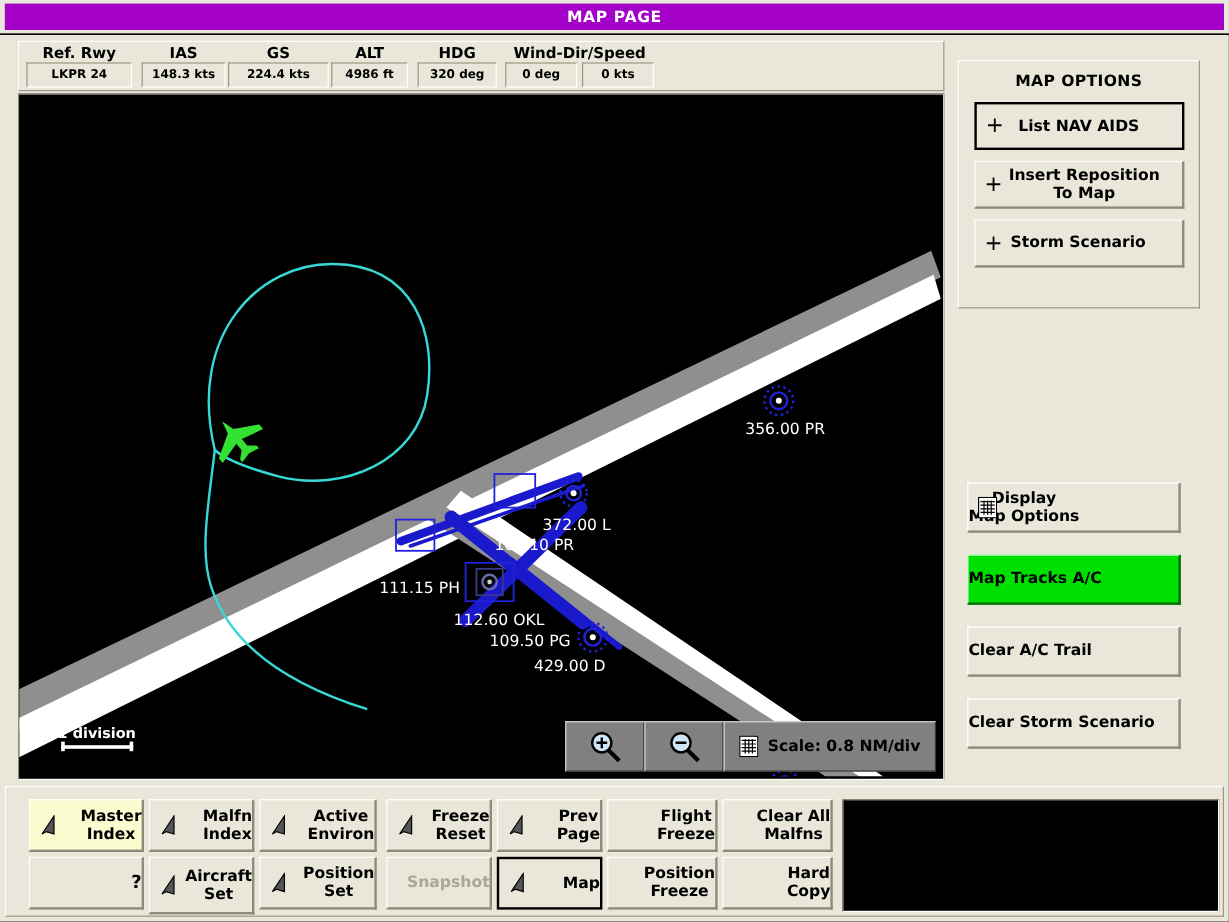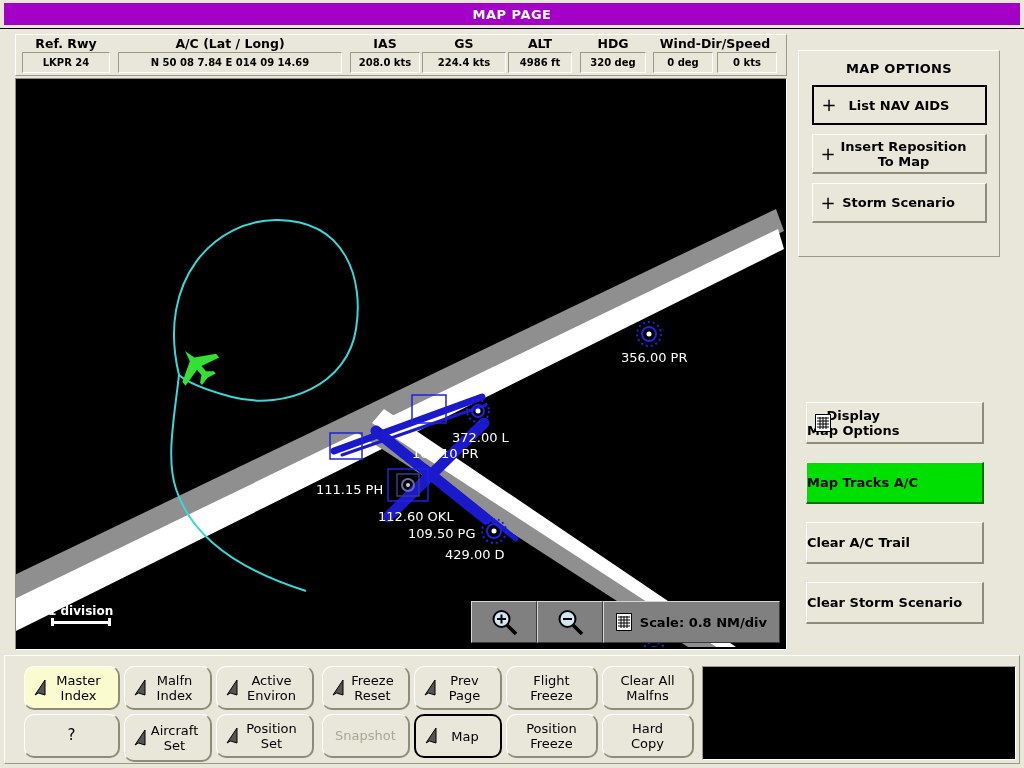--- a/index.html
+++ b/index.html
@@ -116,24 +116,24 @@
   .rbtn.green{background:#00e000;border-right:2px solid #0a6b0a;border-bottom:2px solid #0a6b0a;}
   .gridic{position:absolute;left:8px;top:50%;transform:translateY(-50%);}
 
   
   .bottombar{
     position:absolute;left:4px;top:655px;width:1016px;height:109px;background:#e9e7d9;
     box-sizing:border-box;
   }
   .bb-inner{position:absolute;left:5px;top:5px;right:5px;bottom:5px;}
   .tbtn{
-    position:absolute;background:#e9e7d9;display:flex;align-items:center;justify-content:center;
-    font-weight:normal;font-size:13px;line-height:15px;text-align:center;cursor:pointer;box-sizing:border-box;
+    position:absolute;background:#e9e7d9;display:flex;align-items:center;justify-content:flex-end;
+    font-weight:bold;font-size:13px;line-height:15px;text-align:center;cursor:pointer;box-sizing:border-box;
     border-top:1px solid #ffffff;border-left:1px solid #ffffff;
-    border-right:2px solid #8d8b7a;border-bottom:2px solid #8d8b7a;border-radius:10px;
+    border-right:2px solid #8d8b7a;border-bottom:2px solid #8d8b7a;
   }
   .tbtn.hl{background:#fbfbd0;}
   .tbtn.sel{border:2px solid #000;}
   .tbtn.dis{color:#a9a795;}
   .tbtn .arrow{position:absolute;left:7px;top:50%;transform:translateY(-50%);}
   .tbtn .lbl{padding-left:14px;}
   .tbtn.noicon .lbl{padding-left:0;}
   .msgarea{
     position:absolute;background:#000;
     border-top:1px solid #9a9886;border-left:1px solid #9a9886;
@@ -158,31 +158,25 @@
   <div class="statusbar grp">
     <div class="stat-cols">
 
       <div class="stat-col" style="width:96px">
         <div class="stat-lab">Ref. Rwy</div>
         <div class="stat-valwrap">
           <div class="stat-val" style="width:88px">LKPR 24</div>
         </div>
       </div>
 
-      <div class="stat-col" style="width:232px">
-        <div class="stat-lab">A/C (Lat / Long)</div>
-        <div class="stat-valwrap">
-          <div class="stat-val" style="width:224px">N 50 08 7.84  E 014 09 14.69</div>
-        </div>
-      </div>
 
       <div class="stat-col" style="width:78px">
         <div class="stat-lab">IAS</div>
         <div class="stat-valwrap">
-          <div class="stat-val" style="width:70px">208.0 kts</div>
+          <div class="stat-val" style="width:70px">148.3 kts</div>
         </div>
       </div>
 
       <div class="stat-col" style="width:80px">
         <div class="stat-lab">GS</div>
         <div class="stat-valwrap">
           <div class="stat-val" style="width:84px">224.4 kts</div>
         </div>
       </div>
 

